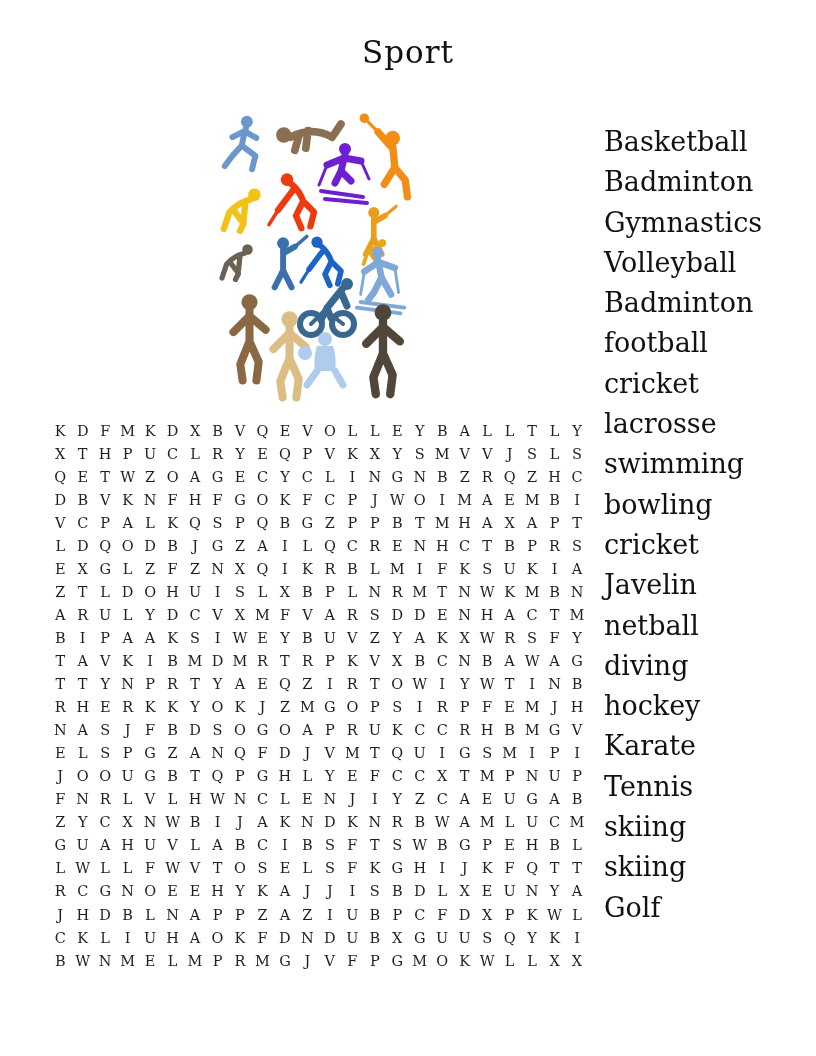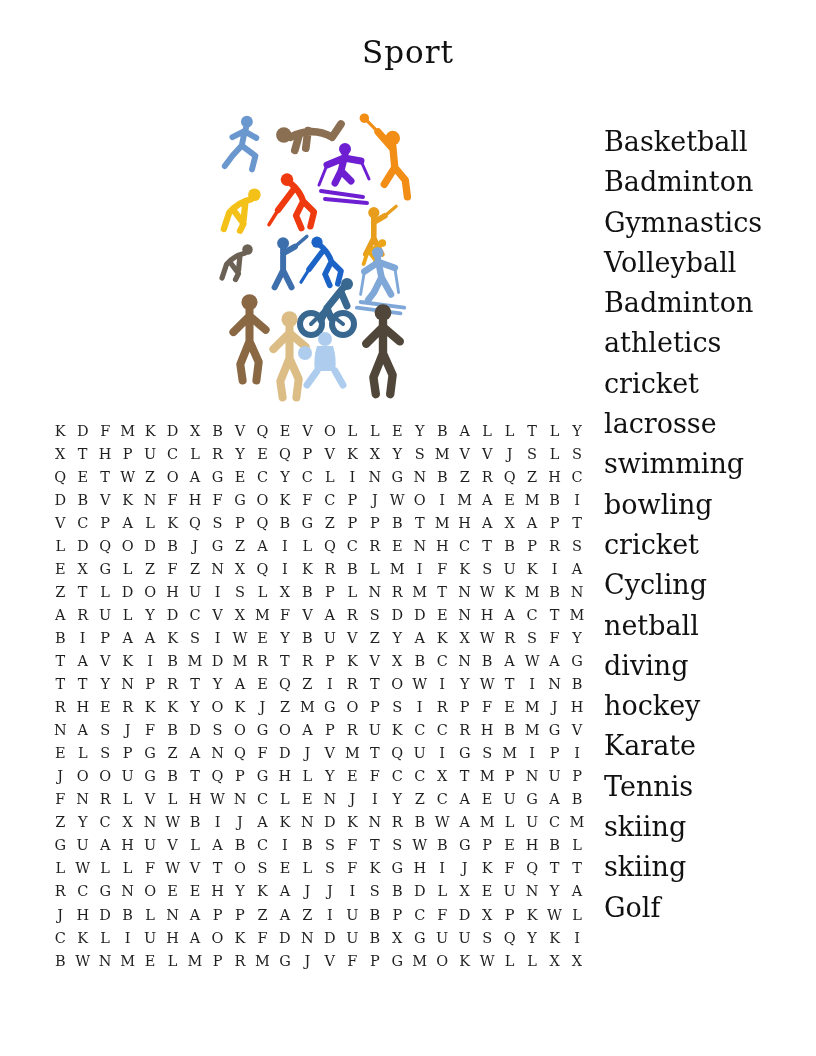--- a/index.html
+++ b/index.html
@@ -149,27 +149,27 @@
         </g>
     </svg>
   </div>
 
   <ul class="word-list" id="word-list">
       <li>Basketball</li>
       <li>Badminton</li>
       <li>Gymnastics</li>
       <li>Volleyball</li>
       <li>Badminton</li>
-      <li>athletics</li>
+      <li>football</li>
       <li>cricket</li>
       <li>lacrosse</li>
       <li>swimming</li>
       <li>bowling</li>
       <li>cricket</li>
-      <li>Cycling</li>
+      <li>Javelin</li>
       <li>netball</li>
       <li>diving</li>
       <li>hockey</li>
       <li>Karate</li>
       <li>Tennis</li>
       <li>skiing</li>
       <li>skiing</li>
       <li>Golf</li>
     </ul>
 

